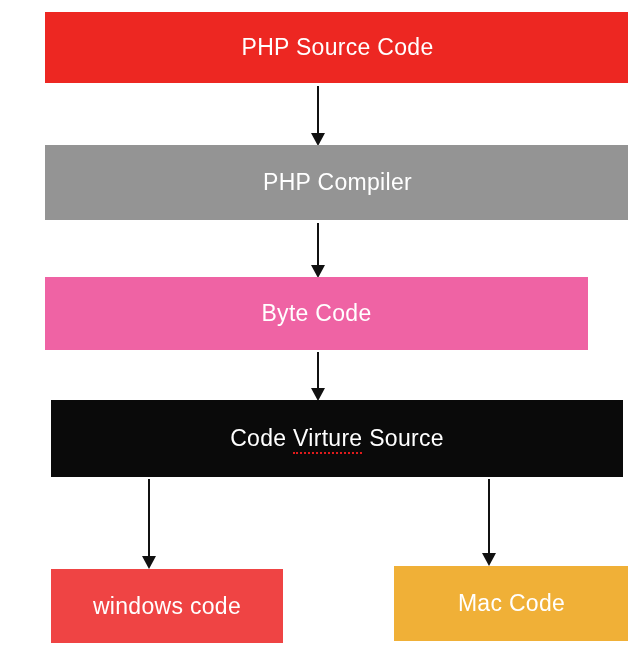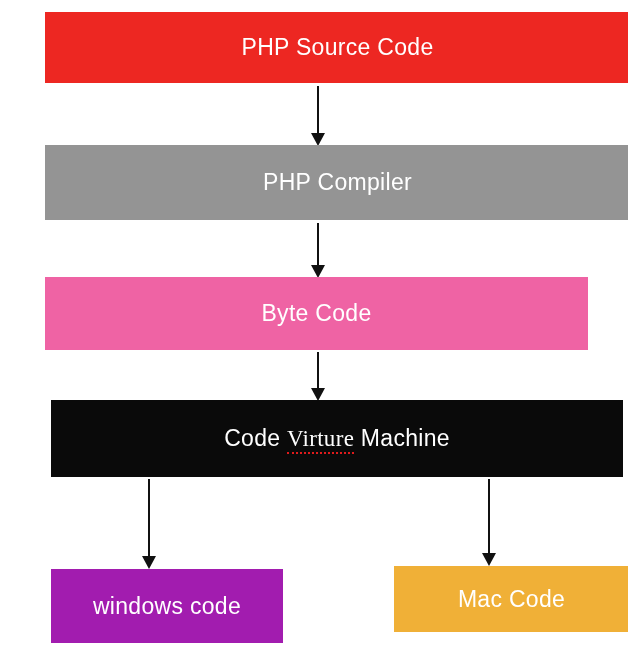--- a/index.html
+++ b/index.html
@@ -24,27 +24,26 @@
     font-size: 23px;
     font-weight: 400;
     letter-spacing: 0.3px;
     box-sizing: border-box;
     margin-left: 20px;
   }
   #node-php-source { left: 25px;  top: 12px;  width: 585px; height: 71px; background: #ED2722; }
   #node-php-compiler { left: 25px;  top: 145px; width: 585px; height: 75px; background: #949494; }
   #node-byte-code { left: 25px;  top: 277px; width: 543px; height: 73px; background: #EF63A4; }
   #node-jvm { left: 31px;  top: 400px; width: 572px; height: 77px; background: #0a0a0a; }
-  #node-windows-code { left: 31px;  top: 569px; width: 232px; height: 74px; background: #a21caf; }
-  #node-mac-code { left: 374px; top: 566px; width: 235px; height: 66px; background: #F0B037; }
+  #node-windows-code { left: 31px;  top: 569px; width: 232px; height: 74px; background: #ef4444; }
+  #node-mac-code { left: 374px; top: 566px; width: 235px; height: 75px; background: #F0B037; }
 
   .misspelled {
     border-bottom: 2px dotted #e01b1b;
     padding-bottom: 1px;
-    font-family: Liberation Serif, serif;
   }
 
   .arrow {
     position: absolute;
     width: 2px;
     background: #111111;
   }
   .arrow .head {
     position: absolute;
     bottom: -12px;
@@ -85,21 +84,21 @@
   <div class="node" id="node-byte-code">
     <span>Byte Code</span>
   </div>
 
   <div class="arrow" id="arrow-3">
     <span class="head"></span>
   </div>
 
   <div class="node" id="node-jvm">
     <span>
-      <span>Code </span><span class="misspelled">Virture</span><span> Machine</span>
+      <span>Code </span><span class="misspelled">Virture</span><span> Source</span>
     </span>
   </div>
 
   <div class="arrow" id="arrow-4">
     <span class="head"></span>
   </div>
 
   <div class="arrow" id="arrow-5">
     <span class="head"></span>
   </div>

